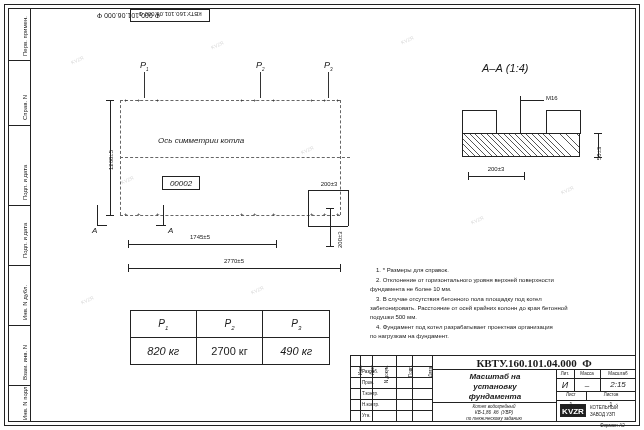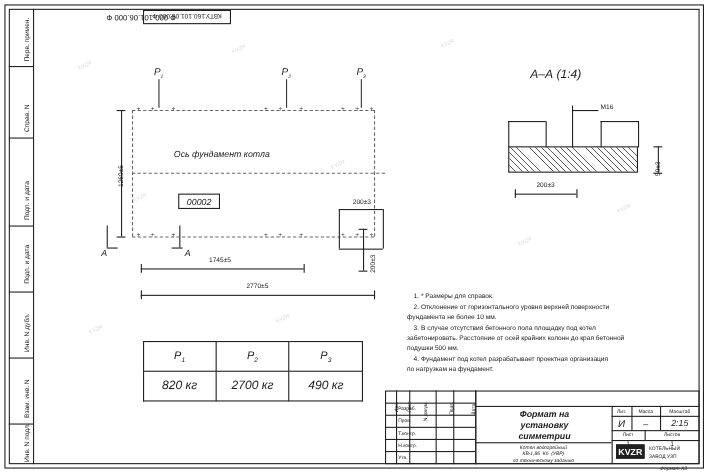--- a/index.html
+++ b/index.html
@@ -87,21 +87,21 @@
   <div class="plus" style="left:336px;top:211px;">+</div>
 
   <div class="ln v thin" style="left:144px;top:72px;height:26px;"></div>
   <div class="ln v thin" style="left:260px;top:72px;height:26px;"></div>
   <div class="ln v thin" style="left:328px;top:72px;height:26px;"></div>
 
   <div class="txt t9 ital" style="left:140px;top:60px;"><span>Р</span><span class="tiny" style="vertical-align:sub">1</span></div>
   <div class="txt t9 ital" style="left:256px;top:60px;"><span>Р</span><span class="tiny" style="vertical-align:sub">2</span></div>
   <div class="txt t9 ital" style="left:324px;top:60px;"><span>Р</span><span class="tiny" style="vertical-align:sub">3</span></div>
 
-  <div class="txt t8 ital" style="left:158px;top:136px;">Ось фундамент котла</div>
+  <div class="txt t8 ital" style="left:158px;top:136px;">Ось симметрии котла</div>
 
   <div class="dash" style="left:120px;top:157px;width:230px;border-top-style:dashed;"></div>
 
   <div class="box" style="left:162px;top:176px;width:38px;height:14px;"></div>
   <div class="txt t8 ital ctr" style="left:162px;top:179px;width:38px;">00002</div>
 
   <div class="ln v" style="left:97px;top:205px;height:20px;"></div>
   <div class="ln h" style="left:97px;top:225px;width:10px;"></div>
   <div class="txt t8 ital" style="left:92px;top:226px;">А</div>
 
@@ -177,21 +177,21 @@
       </td>
       <td style="width:67px;height:24px;font-size:10px;font-style:italic;">
         <span>Р</span><span style="font-size:6px;vertical-align:sub">2</span>
       </td>
       <td style="width:67px;height:24px;font-size:10px;font-style:italic;">
         <span>Р</span><span style="font-size:6px;vertical-align:sub">3</span>
       </td>
     </tr>
     <tr>
       <td style="height:24px;font-size:11px;font-style:italic;">820 кг</td>
-      <td style="height:24px;font-size:11px;font-style:italic;">2700 кг</td>
+      <td style="height:24px;font-size:11px;">2700 кг</td>
       <td style="height:24px;font-size:11px;font-style:italic;">490 кг</td>
     </tr>
   </tbody>
     </table>
 
   <div class="box" style="left:350px;top:355px;width:286px;height:67px;"></div>
 
   <div class="ln v" style="left:360px;top:355px;height:67px;"></div>
   <div class="ln v" style="left:372px;top:355px;height:67px;"></div>
   <div class="ln v" style="left:396px;top:355px;height:67px;"></div>
@@ -211,25 +211,26 @@
   <div class="ln h" style="left:350px;top:410px;width:82px;"></div>
 
   <div class="txt tiny" style="left:362px;top:369px;">Разраб.</div>
   <div class="txt tiny" style="left:362px;top:380px;">Пров.</div>
   <div class="txt tiny" style="left:362px;top:391px;">Т.контр.</div>
   <div class="txt tiny" style="left:362px;top:402px;">Н.контр.</div>
   <div class="txt tiny" style="left:362px;top:413px;">Утв.</div>
 
   <div class="ln v" style="left:432px;top:355px;height:67px;"></div>
   <div class="ln h" style="left:432px;top:369px;width:204px;"></div>
+  <div class="txt t11 ctr bold" style="left:432px;top:357px;width:204px;font-family:'Liberation Serif',serif;">КВТУ.160.101.04.000  Ф</div>
 
   <div class="ln v" style="left:556px;top:369px;height:53px;"></div>
-  <div class="txt t8 ctr bold ital" style="left:436px;top:372px;width:118px;">Формат на</div>
+  <div class="txt t8 ctr bold ital" style="left:436px;top:372px;width:118px;">Масштаб на</div>
   <div class="txt t8 ctr bold ital" style="left:436px;top:382px;width:118px;">установку</div>
-  <div class="txt t8 ctr bold ital" style="left:436px;top:392px;width:118px;">симметрии</div>
+  <div class="txt t8 ctr bold ital" style="left:436px;top:392px;width:118px;">фундамента</div>
 
   <div class="ln h" style="left:432px;top:402px;width:124px;"></div>
   <div class="txt tiny ctr ital" style="left:434px;top:404px;width:120px;">Котел водогрейный</div>
   <div class="txt tiny ctr ital" style="left:434px;top:410px;width:120px;">КВ-1,86  Кб  (УВР)</div>
   <div class="txt tiny ctr ital" style="left:434px;top:416px;width:120px;">по техническому заданию</div>
 
   <div class="ln h" style="left:556px;top:378px;width:80px;"></div>
   <div class="ln v" style="left:574px;top:369px;height:22px;"></div>
   <div class="ln v" style="left:600px;top:369px;height:22px;"></div>
   <div class="txt tiny ctr" style="left:556px;top:371px;width:18px;">Лит.</div>

